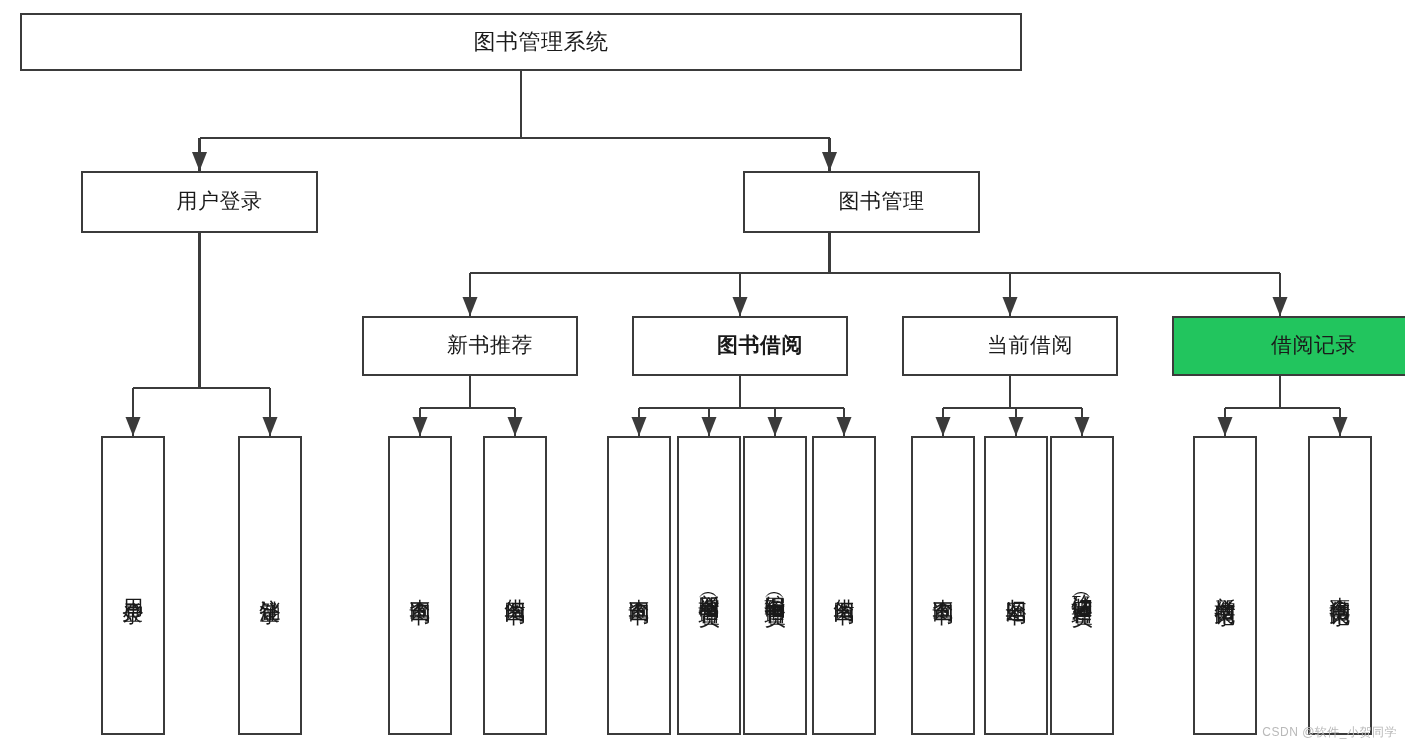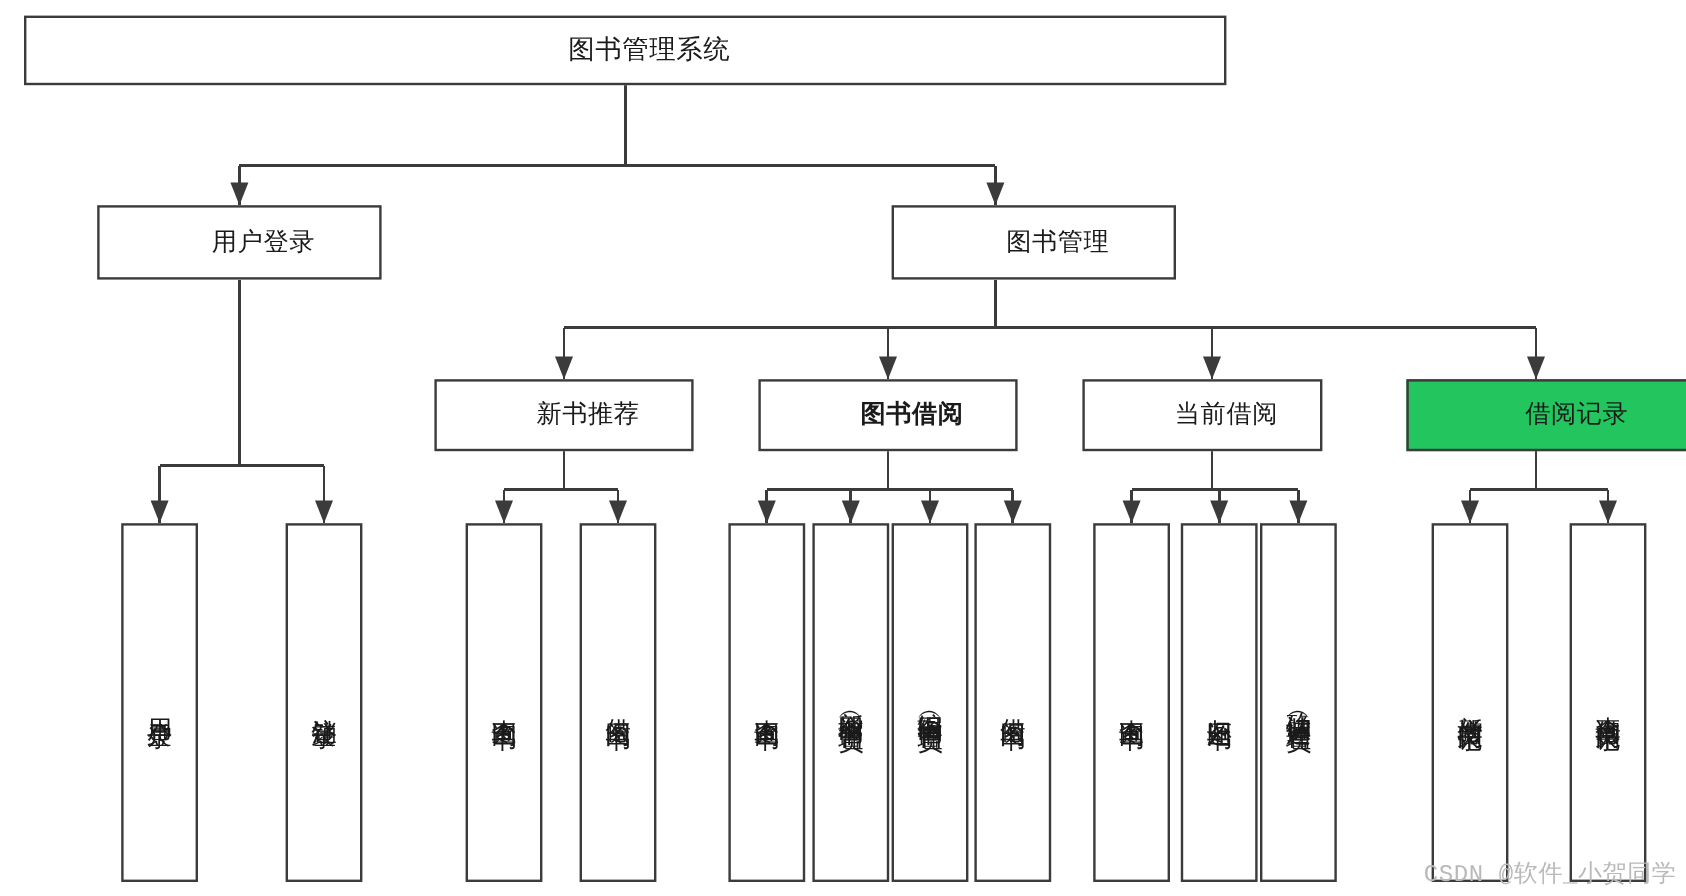--- a/index.html
+++ b/index.html
@@ -56,23 +56,23 @@
     display: block;
     white-space: nowrap;
   }
   .node.root {
     font-size: 22px;
   }
   #watermark {
     position: absolute;
     right: 8px;
     bottom: 6px;
-    font-size: 20px;
+    font-size: 12px;
     color: #b9b9b9;
-    font-family: Liberation Mono, monospace;
+    font-family: Liberation Sans, sans-serif;
     letter-spacing: 0.5px;
     white-space: nowrap;
     user-select: none;
   }
 </style>
 </head>
 <body>
 
 <div id="canvas">
   <svg id="edges" viewBox="0 0 1405 747">
@@ -138,21 +138,21 @@
       </div>
       <div class="node horiz" style="left: 711px; top: 171px; width: 237px; height: 62px; background: rgb(255, 255, 255); border-color: rgb(59, 59, 59); color: rgb(26, 26, 26); margin-left: 32px;">
         <span class="htext">图书管理</span>
       </div>
       <div class="node horiz" style="left: 362px; top: 316px; width: 216px; height: 60px; background: rgb(255, 255, 255); border-color: rgb(59, 59, 59); color: rgb(26, 26, 26); text-align: right;">
         <span class="htext">新书推荐</span>
       </div>
       <div class="node horiz" style="left: 632px; top: 316px; width: 216px; height: 60px; background: rgb(255, 255, 255); border-color: rgb(59, 59, 59); color: rgb(26, 26, 26); font-weight: bold;">
         <span class="htext">图书借阅</span>
       </div>
-      <div class="node horiz" style="left: 902px; top: 316px; width: 200px; height: 60px; background: rgb(255, 255, 255); border-color: rgb(59, 59, 59); color: rgb(26, 26, 26);">
+      <div class="node horiz" style="left: 902px; top: 316px; width: 216px; height: 60px; background: rgb(255, 255, 255); border-color: rgb(59, 59, 59); color: rgb(26, 26, 26);">
         <span class="htext">当前借阅</span>
       </div>
       <div class="node horiz" style="left: 1172px; top: 316px; width: 244px; height: 60px; background: #22c55e; border-color: rgb(59, 59, 59); color: rgb(26, 26, 26);">
         <span class="htext">借阅记录</span>
       </div>
       <div class="node vert" style="left: 101px; top: 436px; width: 64px; height: 299px; background: rgb(255, 255, 255); border-color: rgb(59, 59, 59); color: rgb(26, 26, 26);">
         <span class="vtext">用户登录</span>
       </div>
       <div class="node vert" style="left: 238px; top: 436px; width: 64px; height: 299px; background: rgb(255, 255, 255); border-color: rgb(59, 59, 59); color: rgb(26, 26, 26);">
         <span class="vtext">注销登录</span>

